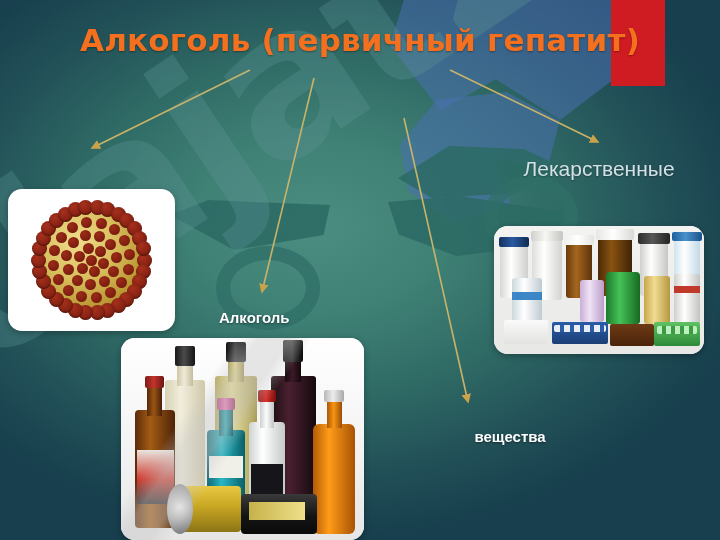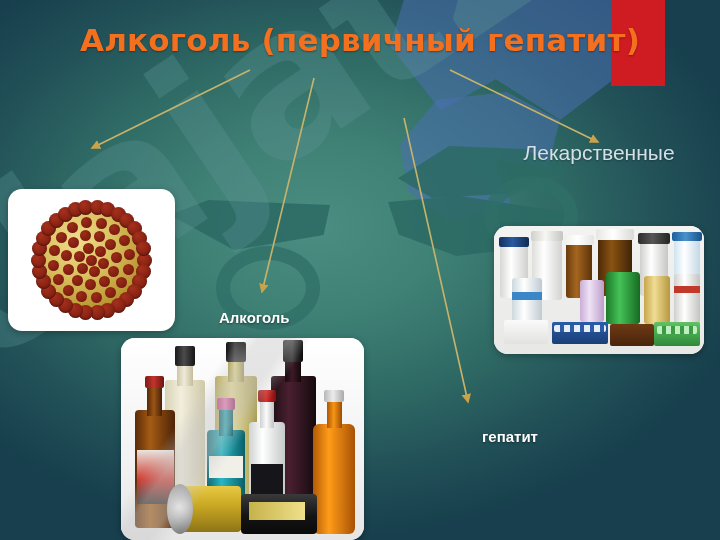--- a/index.html
+++ b/index.html
@@ -57,21 +57,21 @@
     letter-spacing:.2px;
     text-shadow:0 1px 2px rgba(0,0,0,.35);
     font-family:"DejaVu Sans", sans-serif;
   }
   
   .arrows{position:absolute;inset:0;pointer-events:none;}
   
   .lbl{position:absolute;color:#d3e0e6;font-size:21px;font-weight:400;
        text-shadow:0 1px 2px rgba(0,0,0,.3);}
   .lbl-viruses{left:45px;top:156px;}
-  .lbl-drugs{left:498px;top:136px;width:202px;text-align:center;line-height:34px;font-size:21px;}
+  .lbl-drugs{left:498px;top:152px;width:202px;text-align:center;line-height:34px;font-size:21px;}
   .lbl-bold{position:absolute;color:#ffffff;font-weight:700;font-size:15px;
             text-shadow:0 1px 2px rgba(0,0,0,.45);}
   .lbl-alcohol{left:219px;top:309px;}
   .lbl-auto{left:420px;top:421px;width:180px;text-align:center;line-height:31px;}
   
   .card{position:absolute;background:#ffffff;border-radius:14px;overflow:hidden;
         box-shadow:0 2px 7px rgba(0,0,0,.30);}
   .card-viruses{left:8px;top:189px;width:167px;height:142px;}
   .card-alcohol{left:121px;top:338px;width:243px;height:202px;}
   .card-drugs{left:494px;top:226px;width:210px;height:128px;}
@@ -133,21 +133,21 @@
   <div class="title">Алкоголь (первичный гепатит)</div>
 
 
   <div class="lbl lbl-drugs">
     <div>Лекарственные</div>
   </div>
 
   <div class="lbl-bold lbl-alcohol">Алкоголь</div>
 
   <div class="lbl-bold lbl-auto">
-    <div>гепатит</div>
+    <div>вещества</div>
   </div>
 
   <div class="card card-viruses">
     <div class="photo">
       <div class="virus-wrap" id="virus-wrap">
         <div class="virus-core"></div>
       <div class="spike" style="left: 106.5px; top: 53.5px;"></div>
           <div class="spike" style="left: 105.342px; top: 64.5193px;"></div>
           <div class="spike" style="left: 101.918px; top: 75.057px;"></div>
           <div class="spike" style="left: 96.3779px; top: 84.6526px;"></div>

